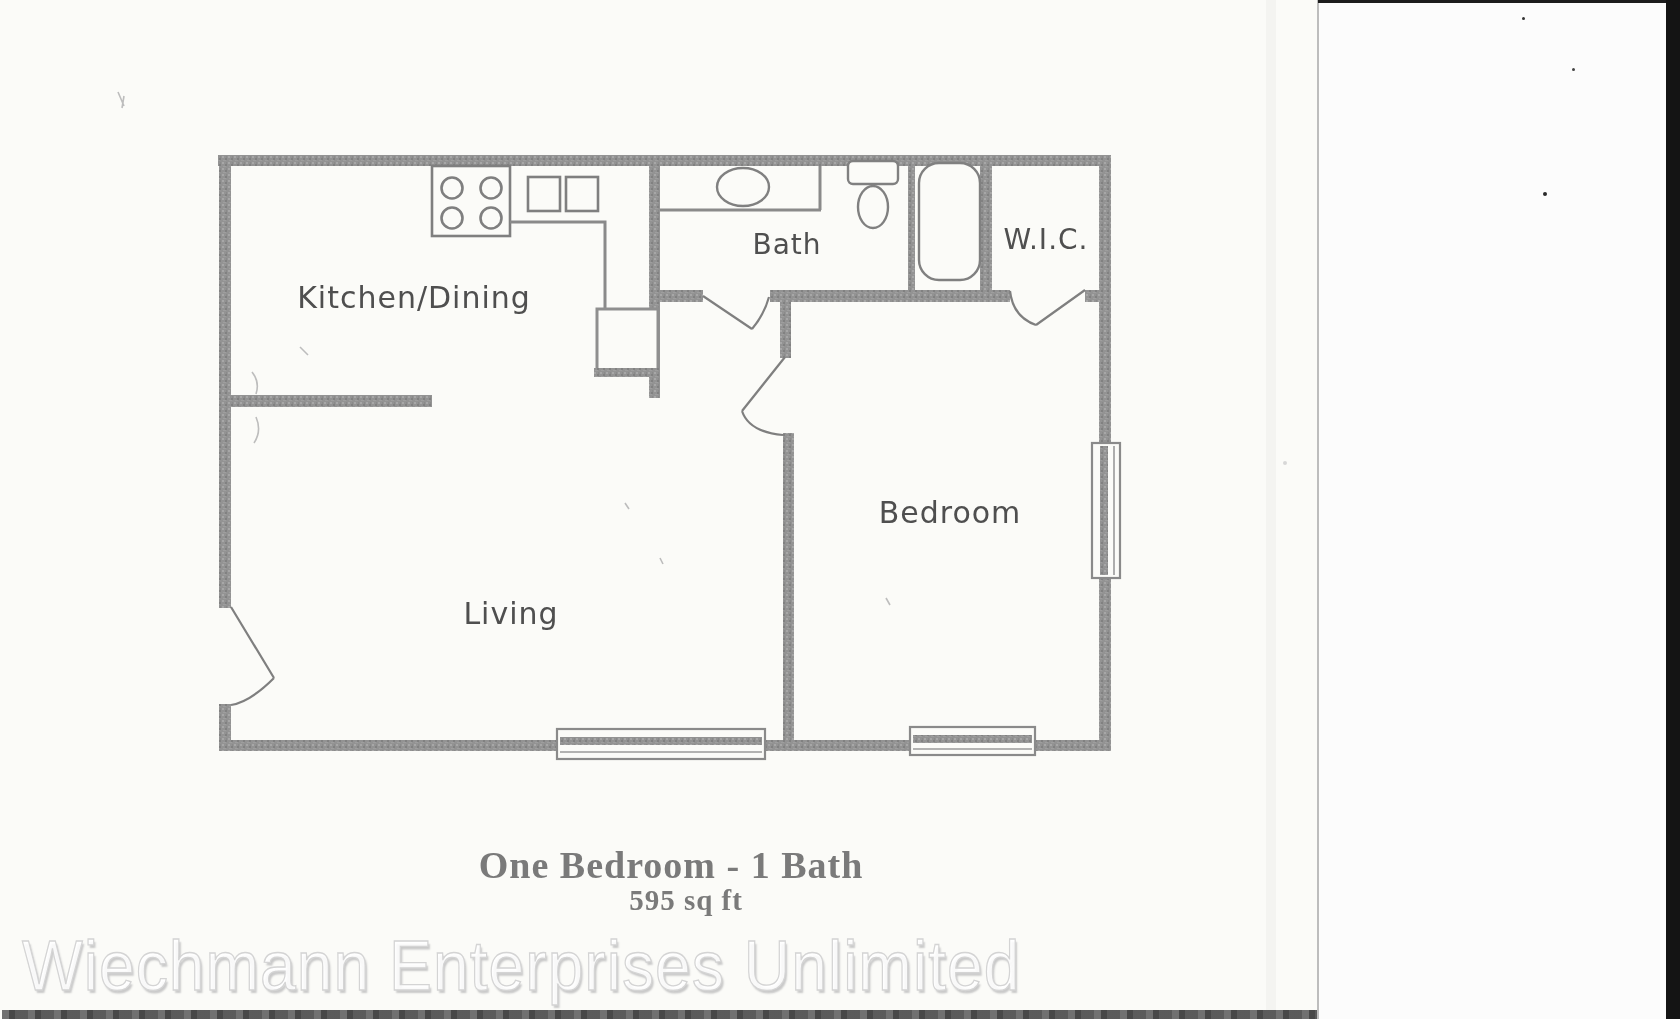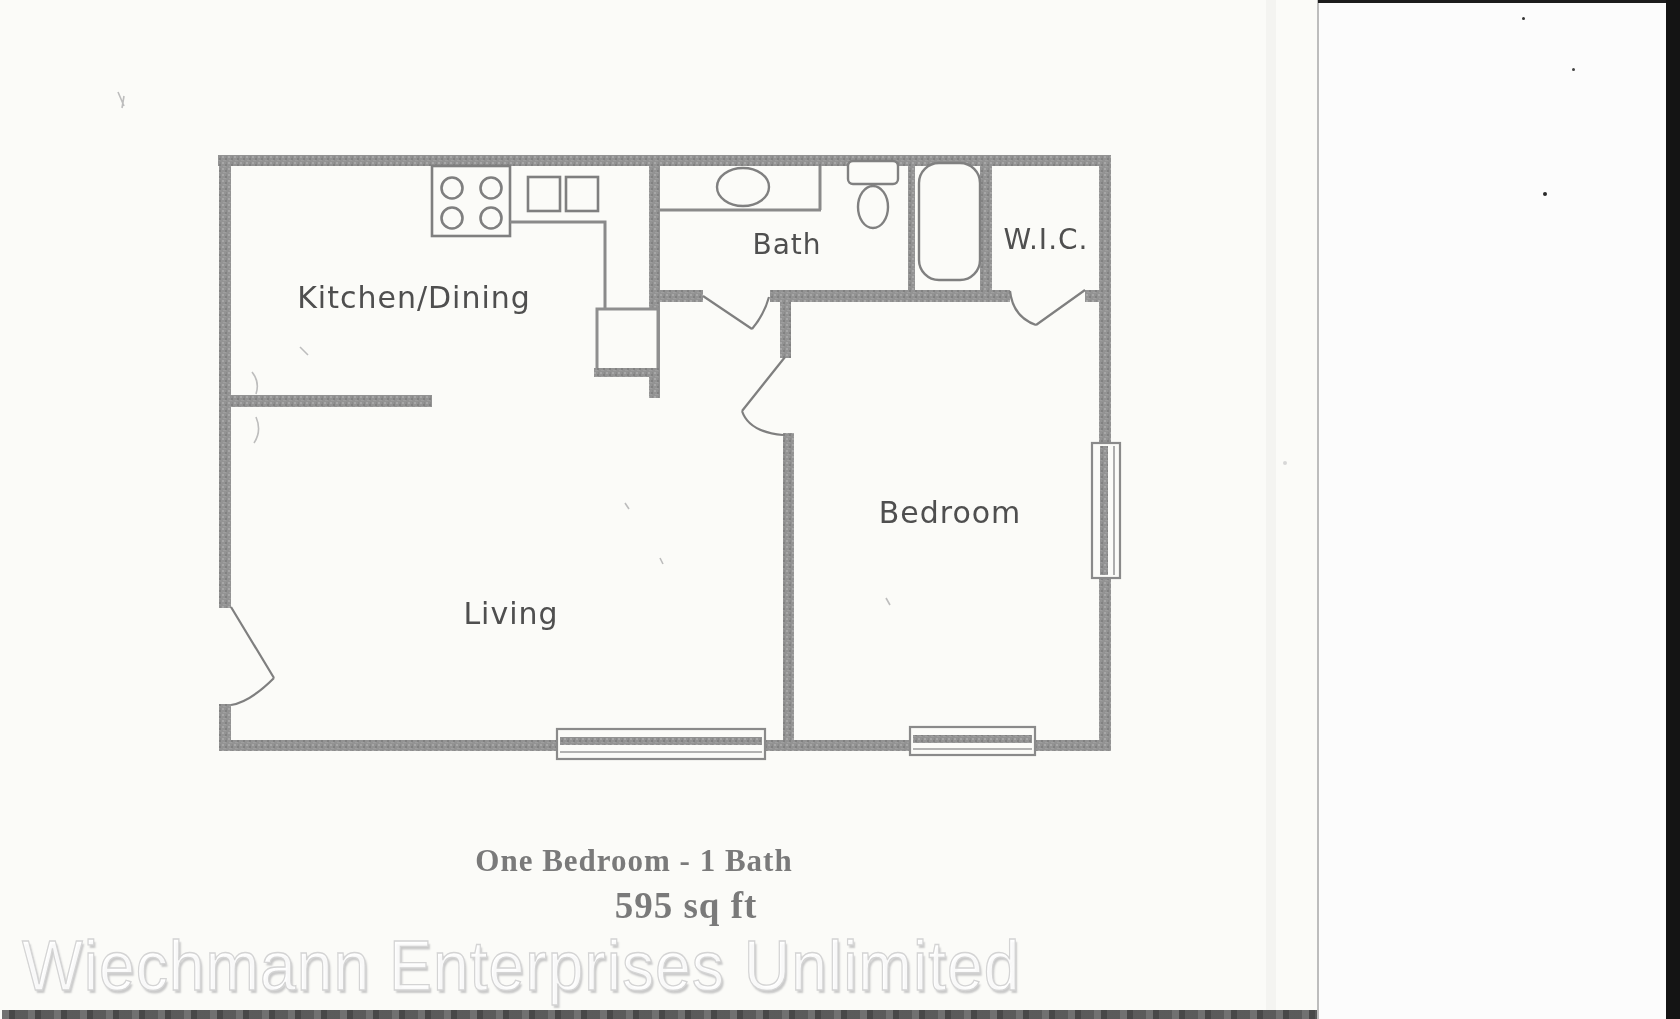--- a/index.html
+++ b/index.html
@@ -12,22 +12,22 @@
   .paper-edge{position:absolute;left:1317px;top:0;width:2px;height:1019px;background:#bdbdbd;}
   .scanner-topline{position:absolute;left:1318px;top:0;width:349px;height:3px;background:#1c1c1c;}
   .scanner-rightband{position:absolute;left:1666px;top:0;width:14px;height:1019px;background:#141414;}
   .scan-streak{position:absolute;left:1266px;top:0;width:10px;height:1010px;background:rgba(120,120,120,0.05);}
   .bottom-bar{position:absolute;left:2px;top:1010px;width:1315px;height:9px;background:#525252;
       background-image:repeating-linear-gradient(90deg,rgba(255,255,255,0.18) 0 7px,rgba(0,0,0,0.12) 7px 13px,rgba(255,255,255,0.05) 13px 26px);}
   .plan-svg{position:absolute;left:0;top:0;}
   .room-label{font-family:"DejaVu Sans",sans-serif;fill:#4f4f4f;letter-spacing:1px;}
   .caption{position:absolute;transform:translateX(-50%);font-family:"Liberation Serif",serif;
            font-weight:bold;color:#7a7a7a;white-space:nowrap;}
-  .caption-title{left:634px;top:843px;font-size:31px;letter-spacing:1px;}
-  .caption-area{left:686px;top:884px;font-size:37px;letter-spacing:1px;}
+  .caption-title{left:671px;top:843px;font-size:38px;letter-spacing:1px;}
+  .caption-area{left:686px;top:884px;font-size:29px;letter-spacing:1px;}
   .watermark{position:absolute;left:22px;top:930px;font-size:70px;line-height:1.05;
       font-family:"Liberation Sans",sans-serif;white-space:nowrap;color:rgba(255,255,255,0.88);
       -webkit-text-stroke:1.3px #d4d4d4;text-shadow:2px 3px 2px #c9c9c9;
       transform:scaleX(0.92);transform-origin:left center;letter-spacing:1px;}
   .speck{position:absolute;border-radius:50%;}
 </style>
 </head>
 <body>
 
 <div class="stage">

